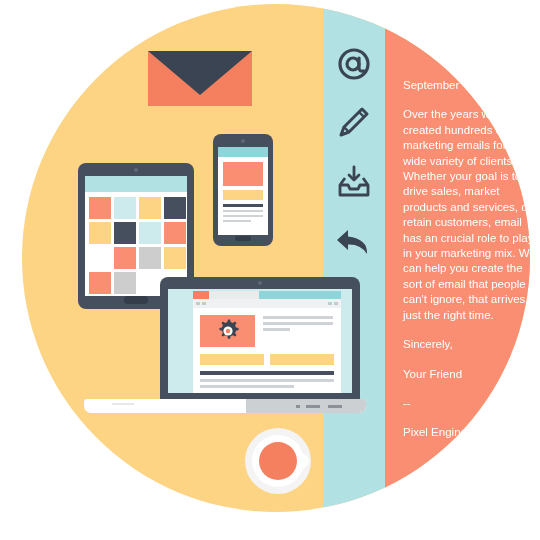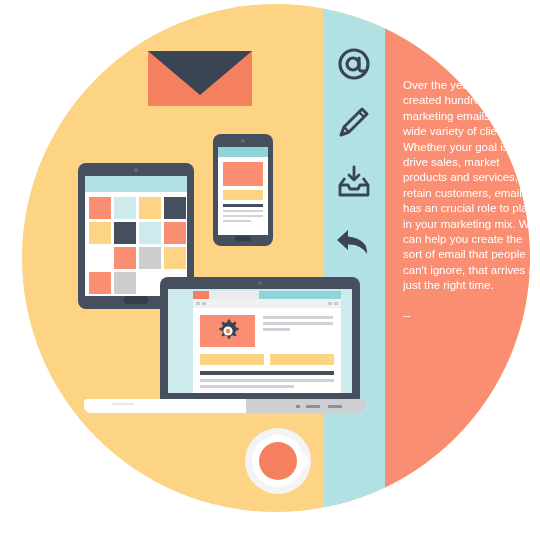--- a/index.html
+++ b/index.html
@@ -148,22 +148,26 @@
 
     <div class="icon ic-reply">
       <svg width="38" height="30" viewBox="0 0 38 30">
         <path d="M13 3 L2 13 L13 23 L13 17.5 Q26 17 32 27 Q33 12 13 9.5 Z" fill="#3a4452"></path>
       </svg>
     </div>
 
   </div>
 
   <div class="letter">
+    <p>September</p>
     <p>Over the years we have created hundreds of marketing emails for a wide variety of clients. Whether your goal is to drive sales, market products and services, or retain customers, email has an crucial role to play in your marketing mix. We can help you create the sort of email that people can't ignore, that arrives at just the right time.</p>
+    <p>Sincerely,</p>
+    <p>Your Friend</p>
     <p>--</p>
+    <p>Pixel Engine</p>
   </div>
 
   <div class="envelope">
     <div class="env-flap"></div>
   </div>
 
   <div class="tablet">
     <div class="cam"></div>
     <div class="screen">
       <div class="tbar"></div>

